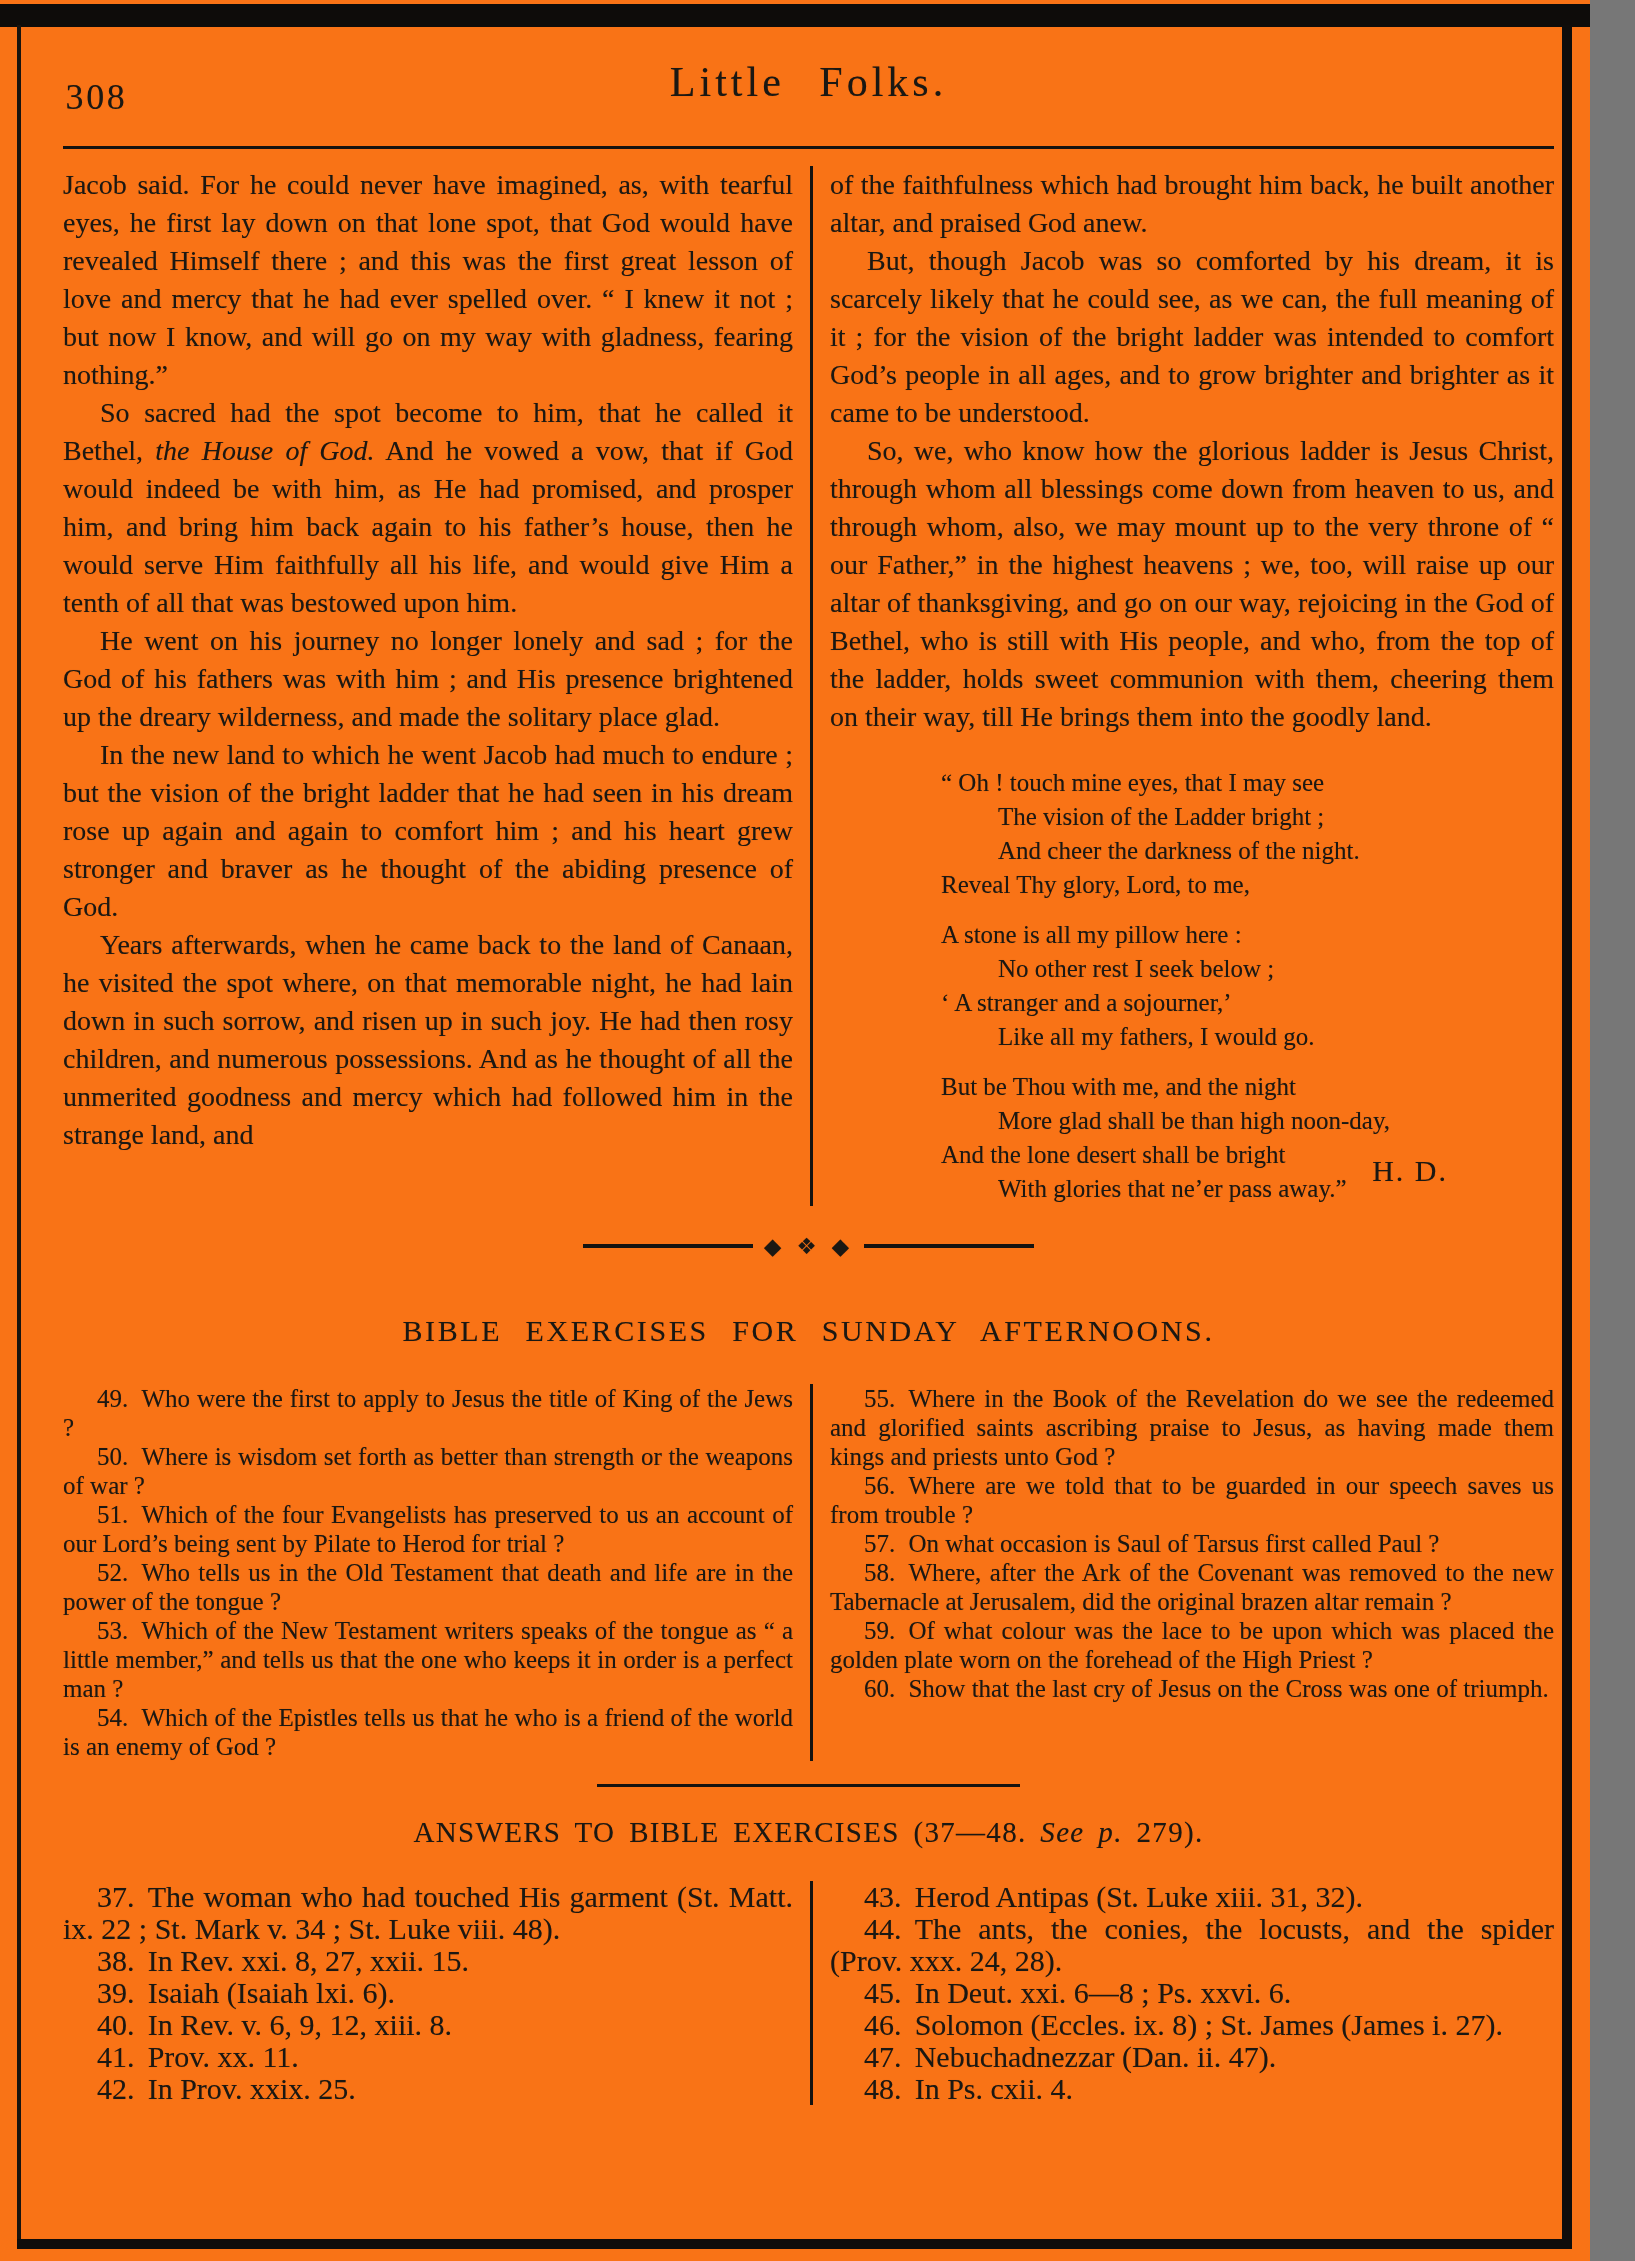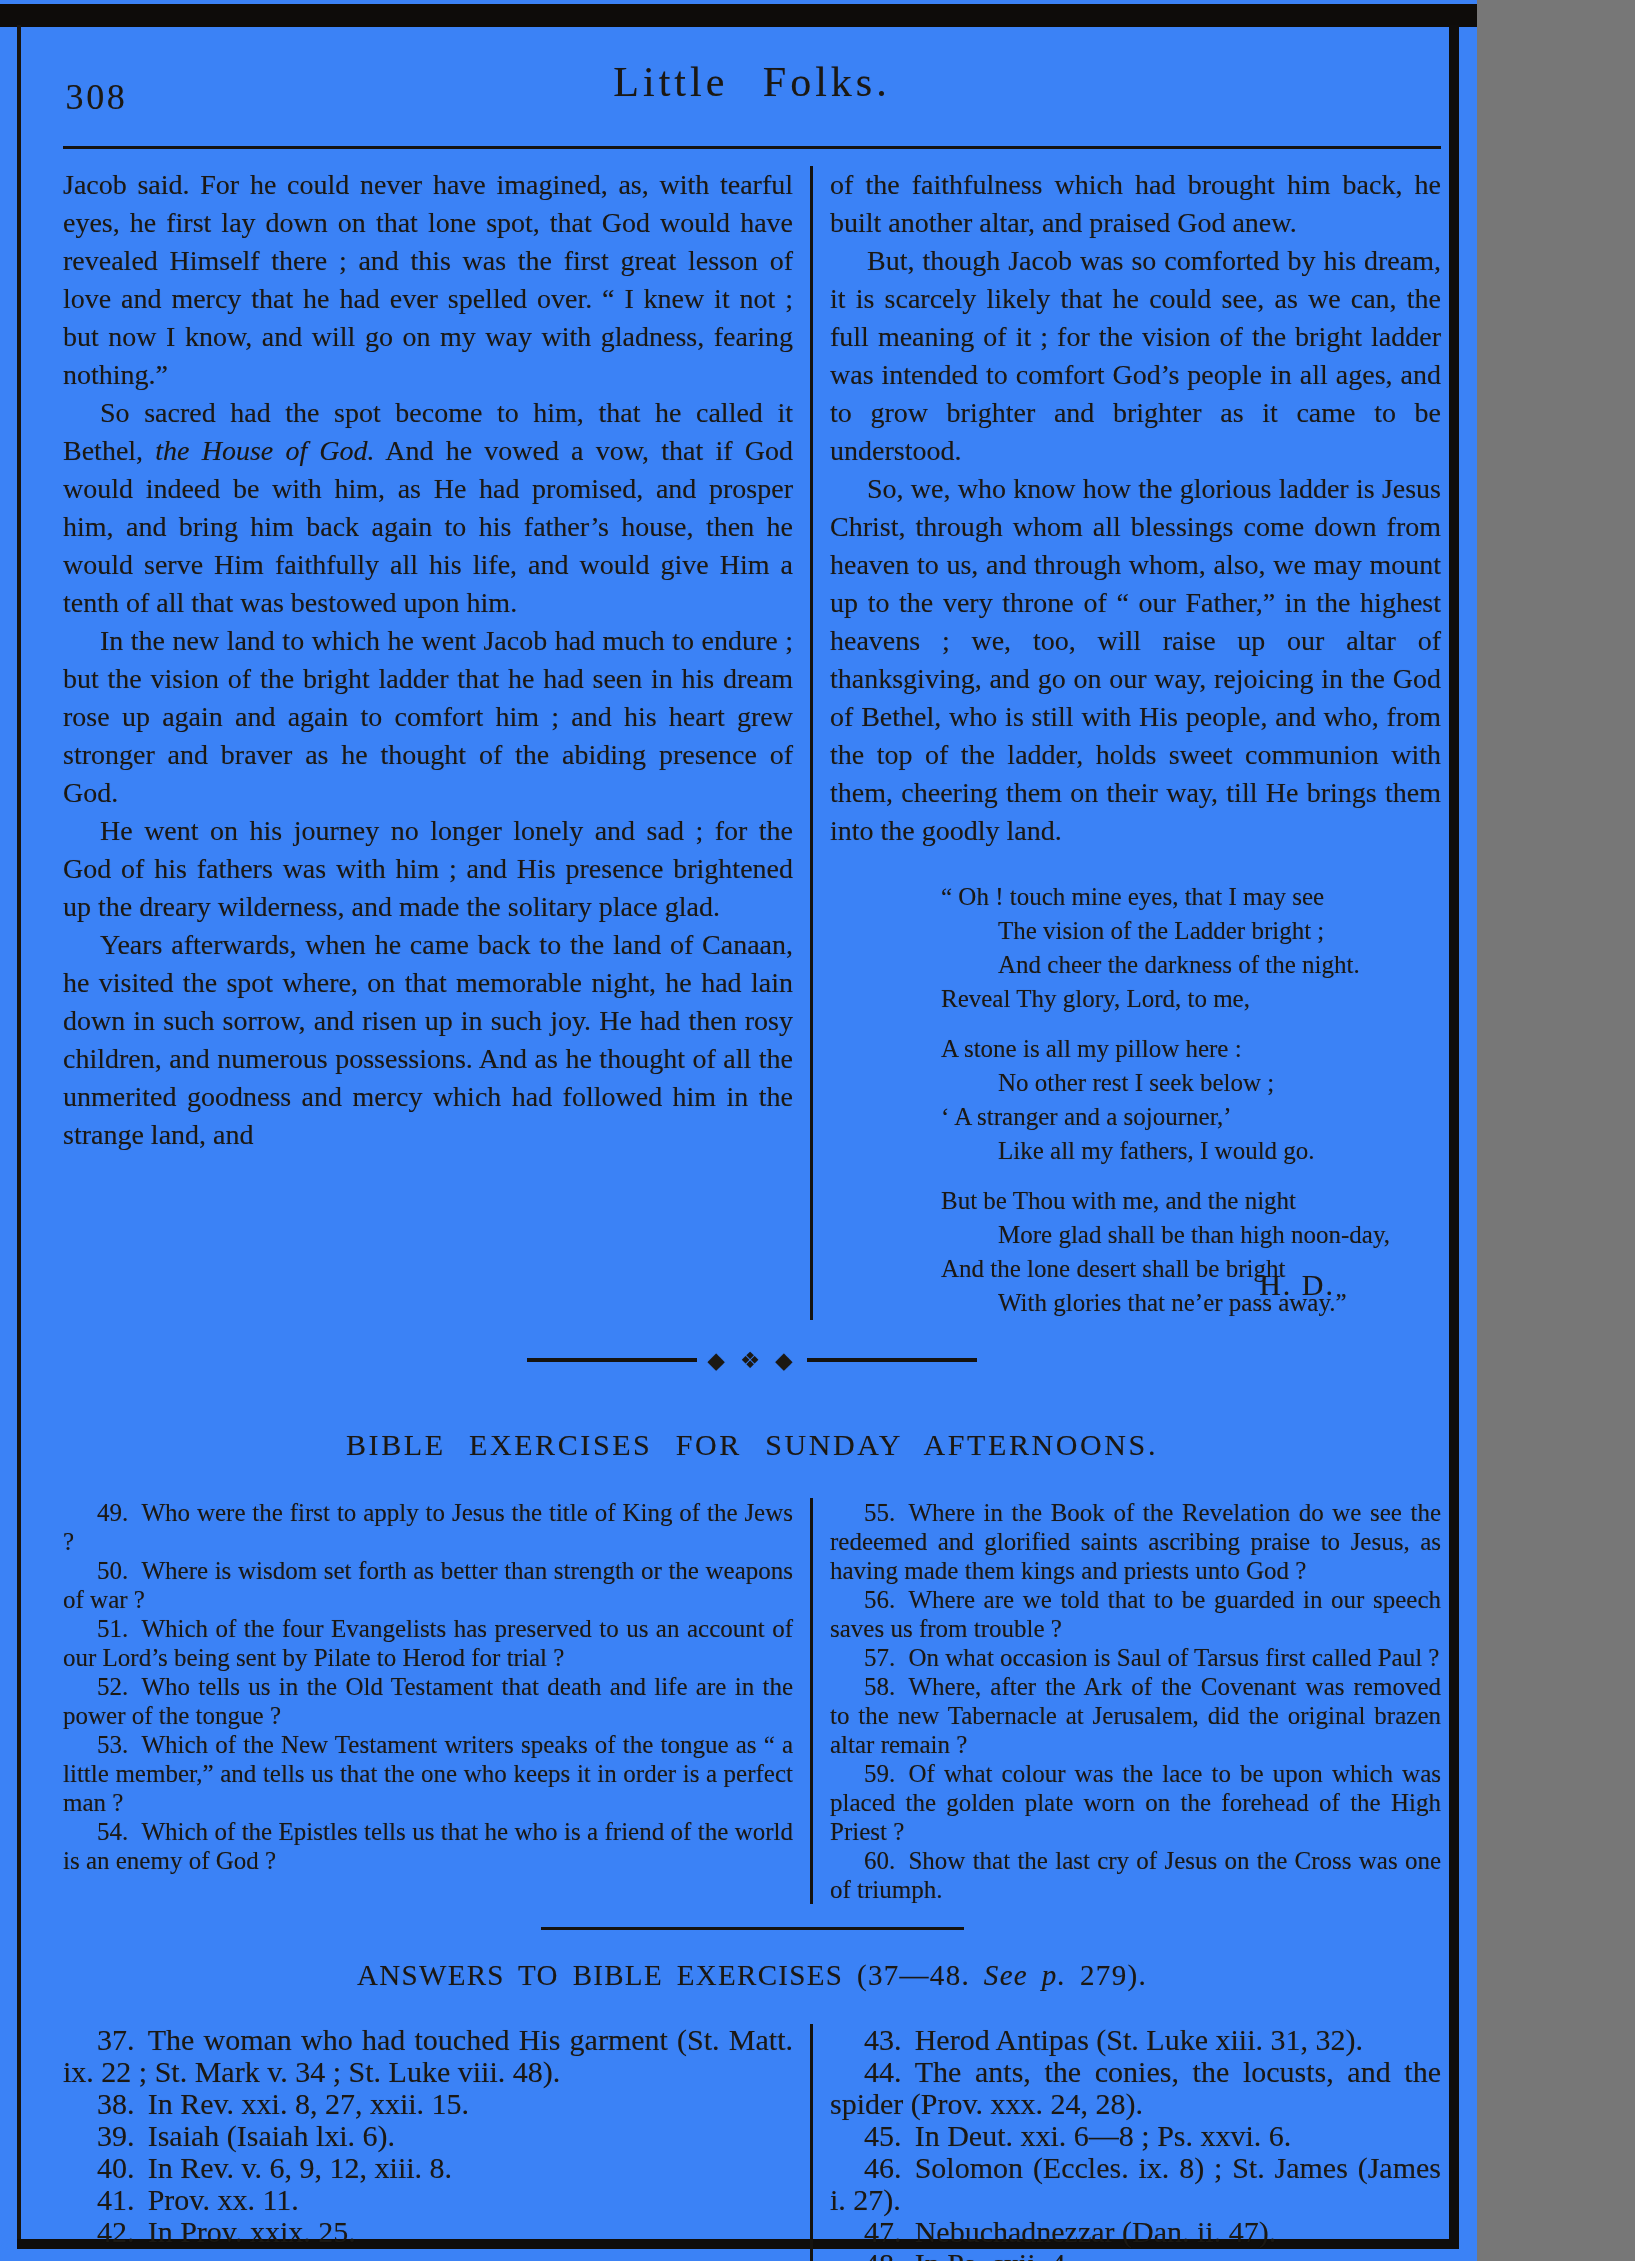--- a/index.html
+++ b/index.html
@@ -1,20 +1,20 @@
 <!DOCTYPE html>
 <html style="font-size:10.6px"><head>
 <meta charset="utf-8">
 <title></title>
 <style>
   html,body{margin:0;padding:0;background:#777;}
   .page{
     position:relative;
-    width:1477px;height:2261px;
-    background:#3b82f6;
+    width:1590px;height:2261px;
+    background:#f97316;
     color:#1b1813;
     font-family:"Liberation Serif","DejaVu Serif",serif;
     overflow:hidden;
     text-shadow:0 0 0.7px rgba(20,16,10,.35);
   }
   
   .frame-top{position:absolute;left:0;right:0;top:4px;height:22.5px;background:#0e0c0a;}
   .frame-left{position:absolute;left:17px;top:25px;bottom:18.5px;width:4px;background:#18140f;}
   .frame-right{position:absolute;right:18.5px;top:25px;bottom:16px;width:10px;background:#0f0d0b;}
   .frame-bottom{position:absolute;left:17px;right:18.5px;bottom:12px;height:10px;background:#0f0d0b;}
@@ -72,22 +72,22 @@
     <header class="header">
       <span class="pagenum">308</span>
       <h1 class="title">Little Folks.</h1>
     </header>
     <div class="hrule"></div>
 
     <section class="cols main">
       <div class="col paras">
           <p class="para"><span>Jacob said.  For he could never have imagined, as, with tearful eyes, he first lay down on that lone spot, that God would have revealed Himself there ; and this was the first great lesson of love and mercy that he had ever spelled over.  “ I knew it not ; but now I know, and will go on my way with gladness, fearing nothing.”</span></p>
           <p class="para"><span>So sacred had the spot become to him, that he called it Bethel, </span><span class="it">the House of God.</span><span>  And he vowed a vow, that if God would indeed be with him, as He had promised, and prosper him, and bring him back again to his father’s house, then he would serve Him faithfully all his life, and would give Him a tenth of all that was bestowed upon him.</span></p>
+          <p class="para"><span>He went on his journey no longer lonely and sad ; for the God of his fathers was with him ; and His presence brightened up the dreary wilderness, and made the solitary place glad.</span></p>
           <p class="para"><span>In the new land to which he went Jacob had much to endure ; but the vision of the bright ladder that he had seen in his dream rose up again and again to comfort him ; and his heart grew stronger and braver as he thought of the abiding presence of God.</span></p>
-          <p class="para"><span>He went on his journey no longer lonely and sad ; for the God of his fathers was with him ; and His presence brightened up the dreary wilderness, and made the solitary place glad.</span></p>
           <p class="para"><span>Years afterwards, when he came back to the land of Canaan, he visited the spot where, on that memorable night, he had lain down in such sorrow, and risen up in such joy.  He had then rosy children, and numerous possessions.  And as he thought of all the unmerited goodness and mercy which had followed him in the strange land, and</span></p>
         </div>
       <div class="vrule"></div>
       <div class="col">
         <div class="paras">
             <p class="para"><span>of the faithfulness which had brought him back, he built another altar, and praised God anew.</span></p>
             <p class="para"><span>But, though Jacob was so comforted by his dream, it is scarcely likely that he could see, as we can, the full meaning of it ; for the vision of the bright ladder was intended to comfort God’s people in all ages, and to grow brighter and brighter as it came to be understood.</span></p>
             <p class="para"><span>So, we, who know how the glorious ladder is Jesus Christ, through whom all blessings come down from heaven to us, and through whom, also, we may mount up to the very throne of “ our Father,” in the highest heavens ; we, too, will raise up our altar of thanksgiving, and go on our way, rejoicing in the God of Bethel, who is still with His people, and who, from the top of the ladder, holds sweet communion with them, cheering them on their way, till He brings them into the goodly land.</span></p>
           </div>
         <div class="poem">

